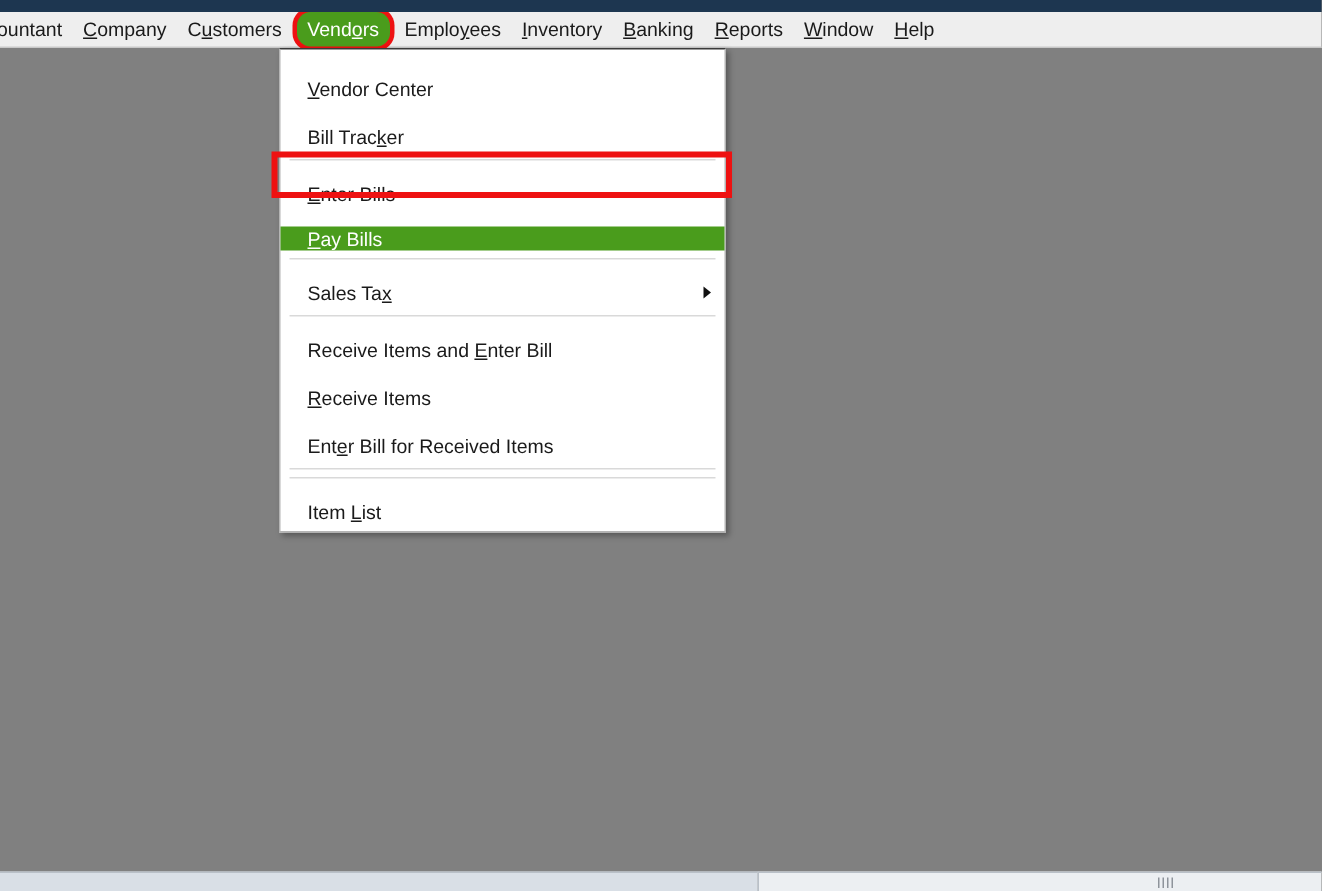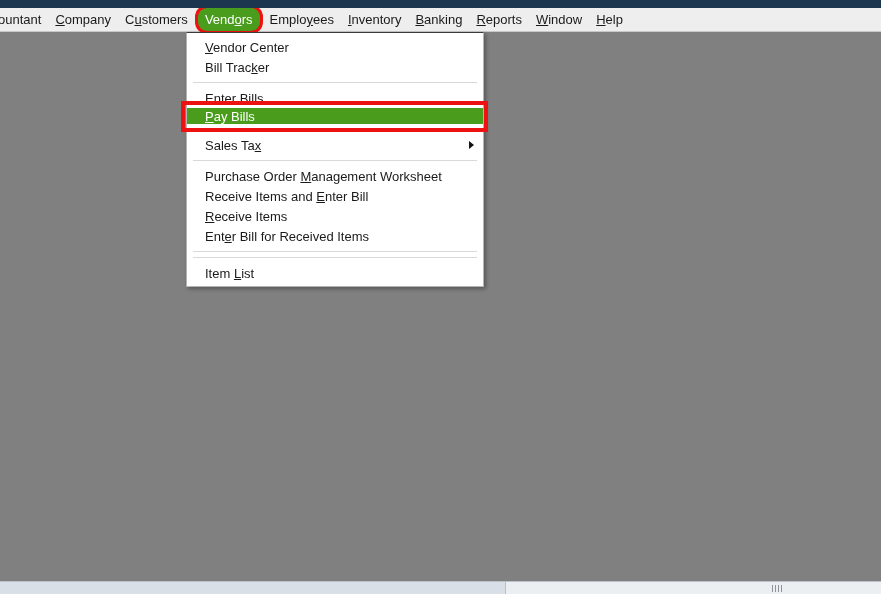--- a/index.html
+++ b/index.html
@@ -81,20 +81,21 @@
   .menu-item {
     position: relative;
     height: 20px;
     display: flex;
     align-items: center;
     padding: 0 10px 0 18px;
     font-size: 13px;
     color: #1a1a1a;
     white-space: nowrap;
     cursor: default;
+    margin-top: 12px;
   }
   .menu-item.highlighted {
     background: #4a9c1c;
     color: #ffffff;
     height: 16px;
   }
   .menu-sep {
     height: 1px;
     background: #d9d9d9;
     margin: 5px 6px 5px 6px;
@@ -215,23 +216,20 @@
     <div class="menu-item highlighted">
       <span><span class="mn">P</span>ay Bills</span>
     </div>
     <div class="menu-sep"></div>
     <div class="menu-item">
       <span>Sales Ta<span class="mn">x</span></span>
       <span class="submenu-arrow"></span>
     </div>
     <div class="menu-sep"></div>
     <div class="menu-item">
-      <span>Purchase Order <span class="mn">M</span>anagement Worksheet</span>
-    </div>
-    <div class="menu-item">
       <span>Receive Items and <span class="mn">E</span>nter Bill</span>
     </div>
     <div class="menu-item">
       <span><span class="mn">R</span>eceive Items</span>
     </div>
     <div class="menu-item">
       <span>Ent<span class="mn">e</span>r Bill for Received Items</span>
     </div>
     <div class="menu-sep"></div>
     <div class="menu-sep"></div>

